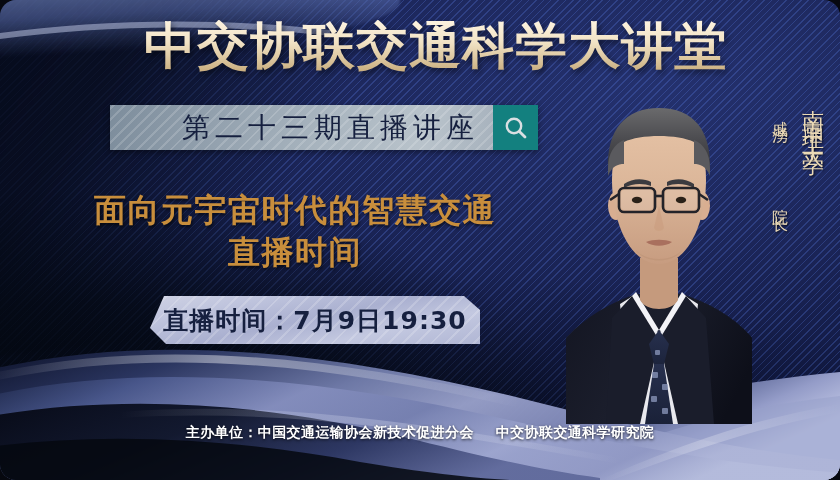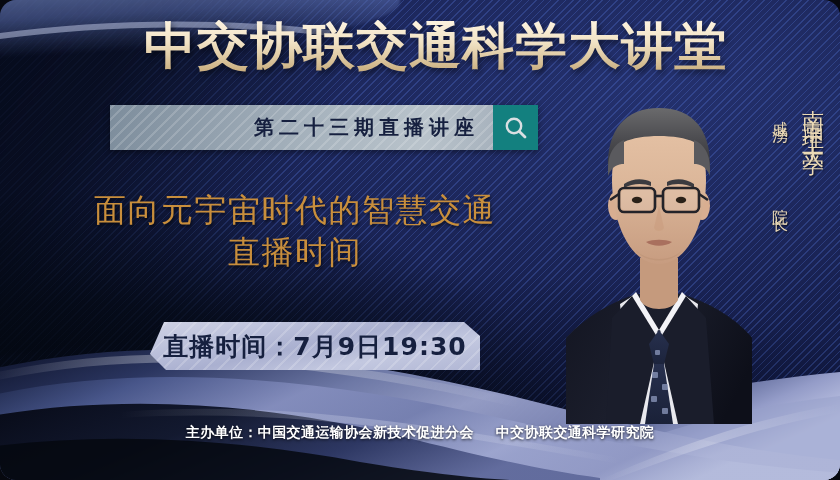--- a/index.html
+++ b/index.html
@@ -99,45 +99,45 @@
   }
   .sub-bar-body:before{
     content:""; position:absolute; inset:0;
     background:repeating-linear-gradient(-45deg,
       rgba(255,255,255,.00) 0 3px,
       rgba(255,255,255,.16) 3px 5px,
       rgba(255,255,255,.00) 5px 8px);
   }
   .sub-bar-text{
     position:relative;
-    font-size:20px; font-weight:bold; color:#16203f;
+    font-size:28px; font-weight:normal; color:#16203f;
     letter-spacing:5px;
     font-family:"DejaVu Sans","Liberation Sans",sans-serif;
   }
   .sub-bar-icon{
     width:45px; background:#13807f;
     display:flex; align-items:center; justify-content:center;
   }
   .sub-bar-icon svg{ display:block; }
 
   
   .lecture-title{
     position:absolute; left:40px; top:190px; width:510px;
     text-align:center;
     font-size:32px; line-height:1.30;
-    font-weight:normal; letter-spacing:1.5px;
+    font-weight:bold; letter-spacing:1.5px;
     color:#c88e3c;
     font-family:"DejaVu Sans","Liberation Sans",sans-serif;
     text-shadow:1px 2px 3px rgba(0,0,0,.6);
   }
   .lecture-title .l2{ display:block; }
 
   
   .time-badge{
-    position:absolute; left:150px; top:322px; width:330px; height:48px;
+    position:absolute; left:150px; top:296px; width:330px; height:48px;
     background:linear-gradient(168deg,#cfd2e4 0%,#bfc4dd 22%,#aab0d0 48%,#c3c8e0 72%,#b0b6d4 100%);
     clip-path:polygon(14px 0, calc(100% - 16px) 0, 100% 14px, 100% 100%, 16px 100%, 0 calc(100% - 16px));
     display:flex; align-items:center; justify-content:center;
     box-shadow:0 3px 8px rgba(0,0,0,.5);
     overflow:hidden;
   }
   .time-badge:before{
     content:""; position:absolute; inset:0;
     background:repeating-linear-gradient(-45deg,
       rgba(255,255,255,.00) 0 4px,

